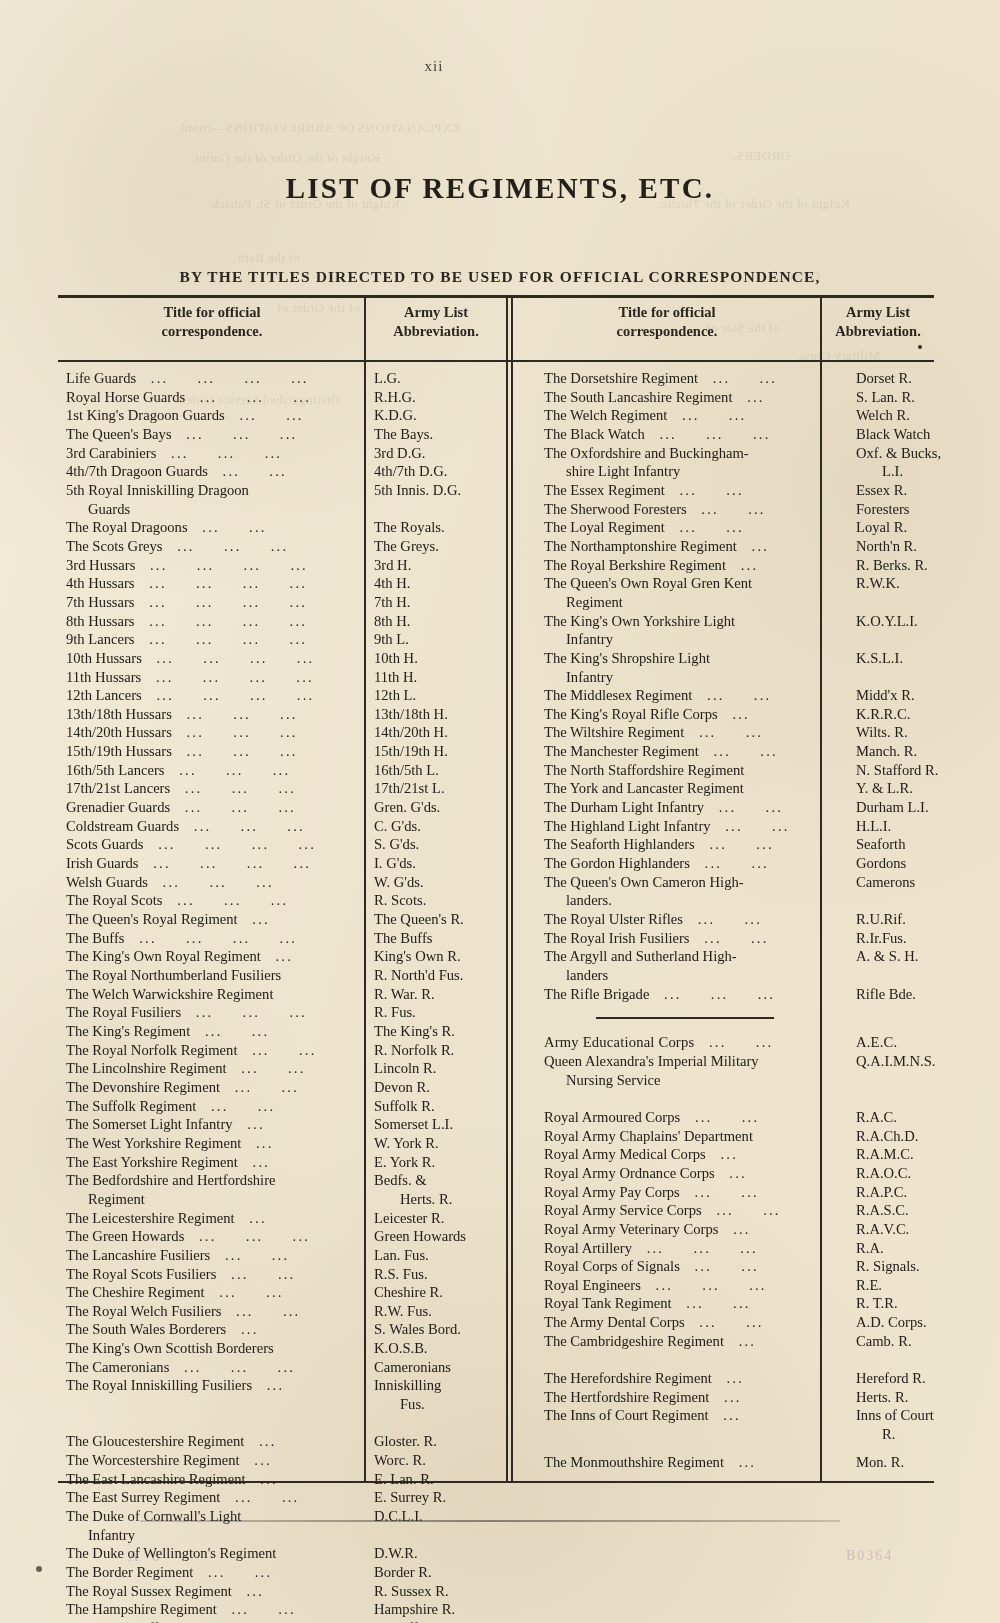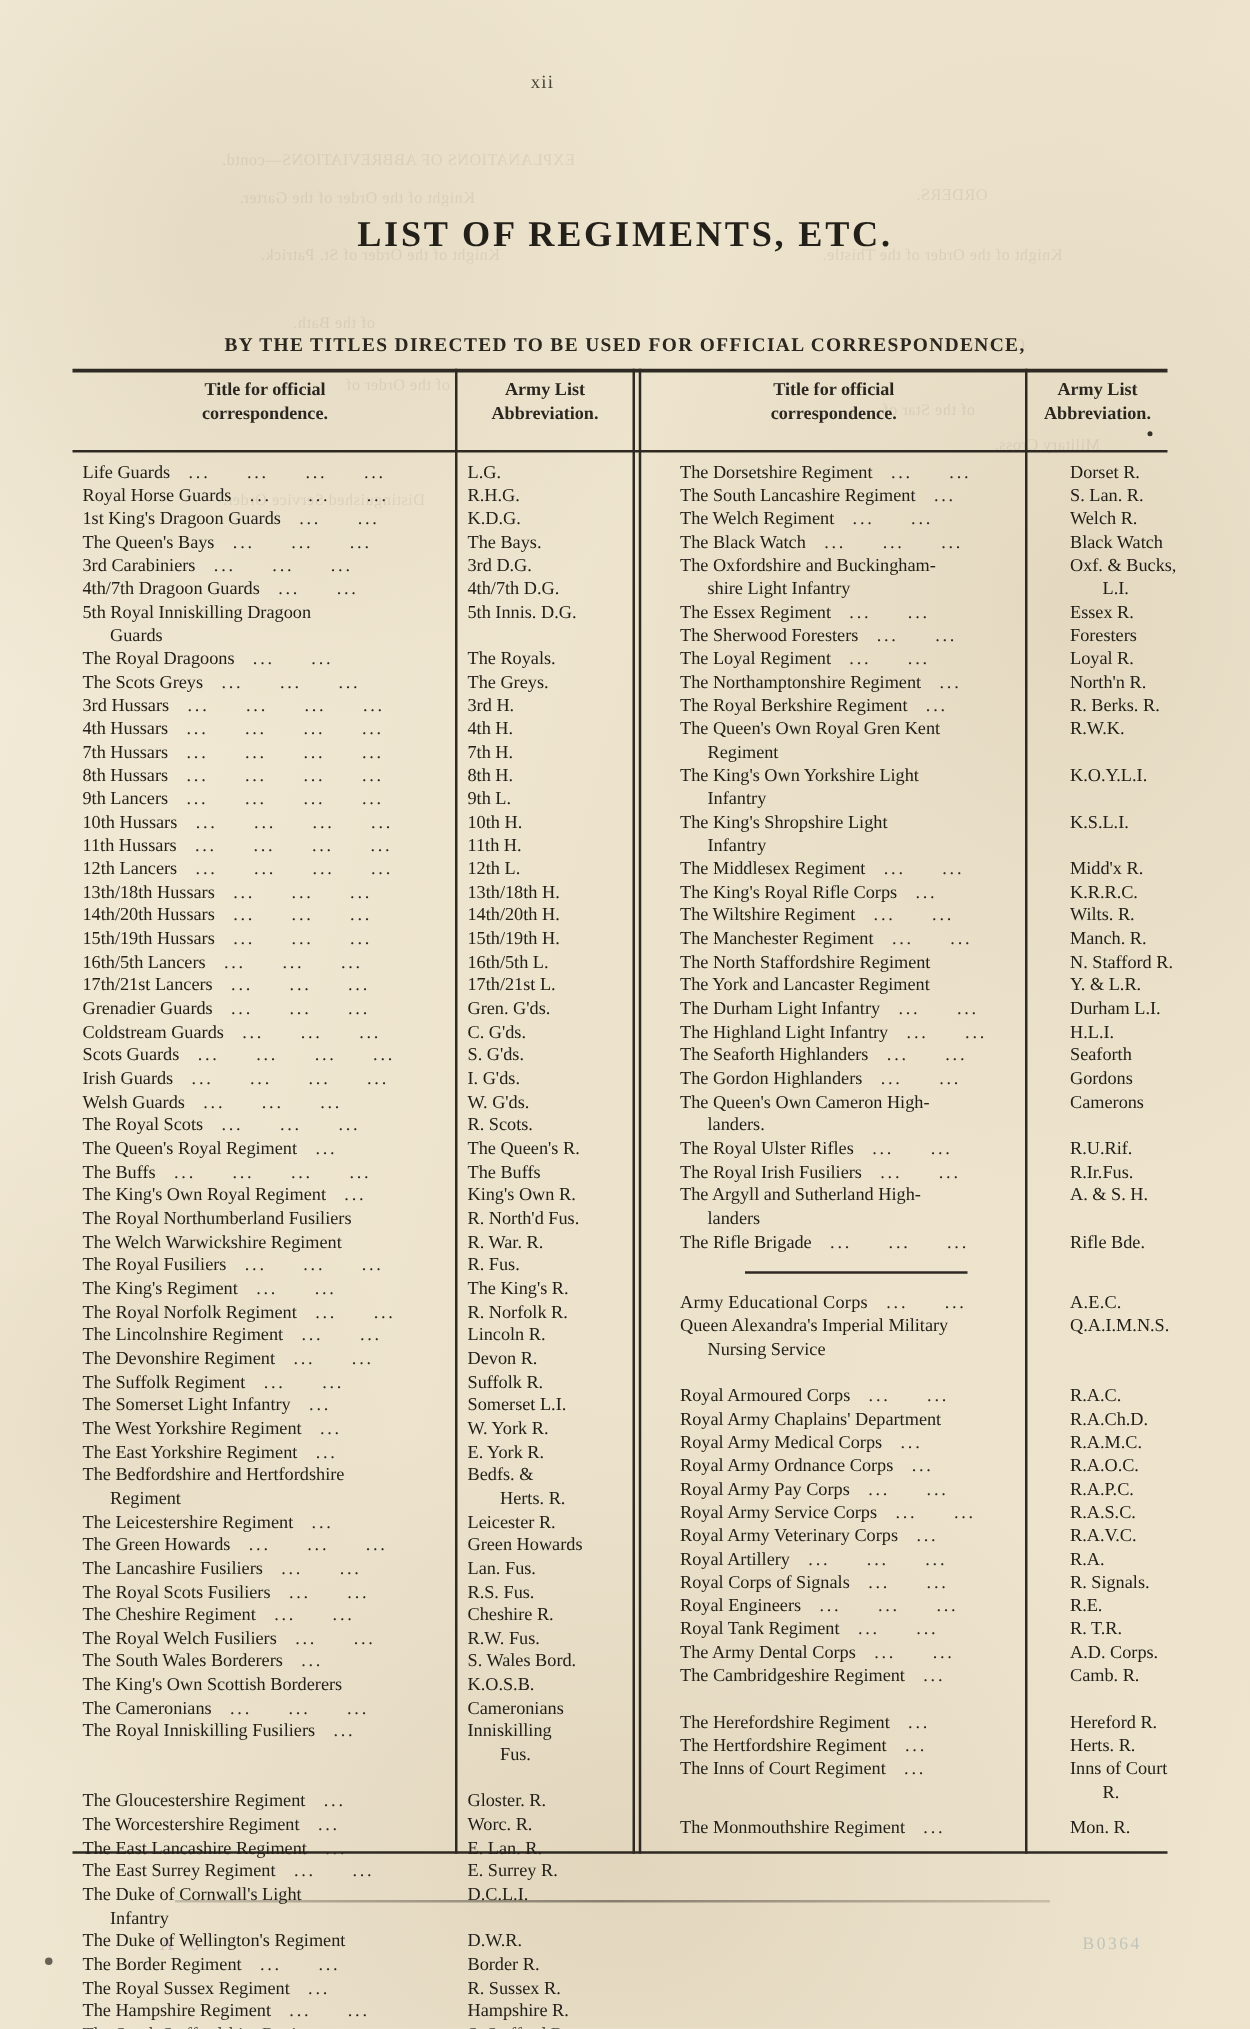--- a/index.html
+++ b/index.html
@@ -106,21 +106,21 @@
     position:absolute;top:1520px;left:140px;width:700px;height:2px;
     background:linear-gradient(90deg,rgba(60,54,44,.22),rgba(60,54,44,.55),rgba(60,54,44,.2));
   }
   .footer-dot{position:absolute;left:36px;top:1566px;width:6px;height:6px;border-radius:50%;background:#3a342b;opacity:.75;}
   .footer-ghost{
     position:absolute;top:1548px;left:128px;font-size:15px;letter-spacing:5px;
     color:#4c1d95;opacity:.22;
   }
   .footer-ghost-r{
     position:absolute;top:1548px;left:846px;font-size:14px;letter-spacing:2px;
-    color:#0c4a6e;opacity:.2;margin-left:20px;
+    color:#701a75;opacity:.2;
   }
 </style>
 </head>
 <body>
 
 <div class="paper-grain"></div>
 
 <div class="showthrough" id="showthrough">
     <div class="st-line" style="left: 540px; top: 120px;">EXPLANATIONS OF ABBREVIATIONS—contd.</div>
     <div class="st-line" style="left: 210px; top: 148px;">ORDERS.</div>

